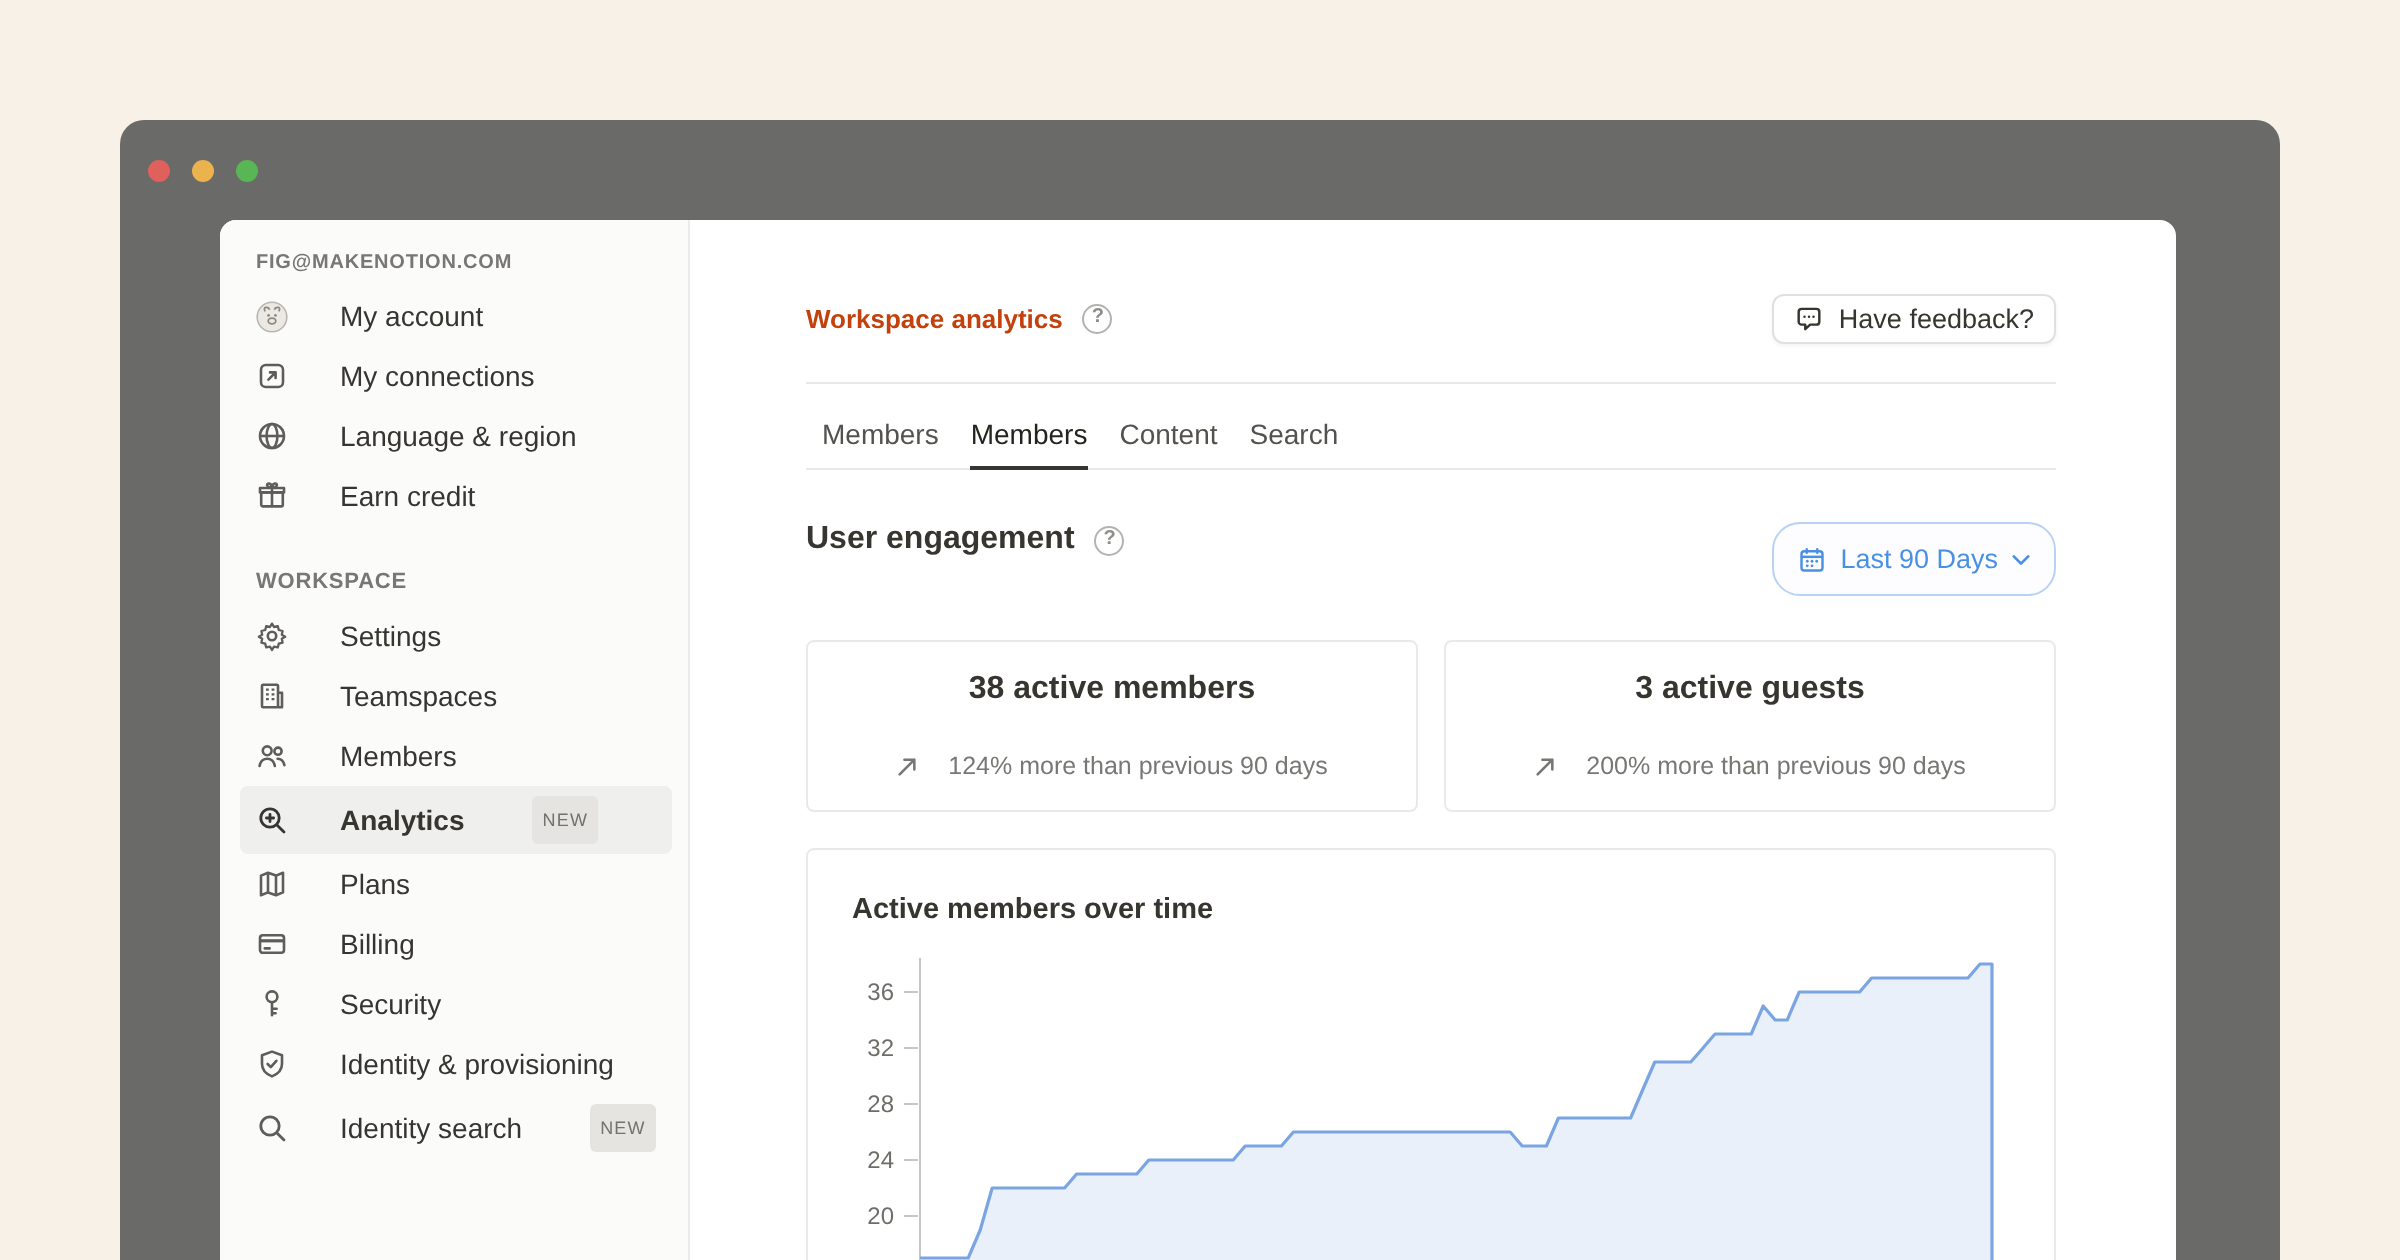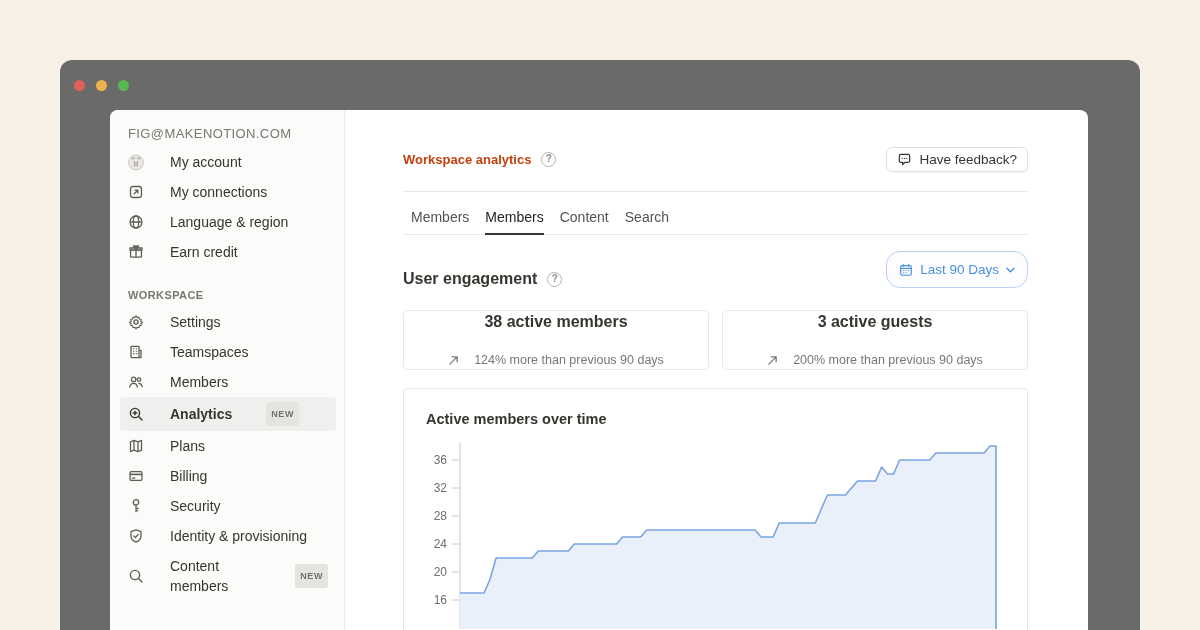--- a/index.html
+++ b/index.html
@@ -10,29 +10,29 @@
             background:#6a6a68; border-radius:12px; }
   .titlebar { height:50px; display:flex; align-items:center; padding-left:14px; gap:11px; }
   .tl-dot { width:11px; height:11px; border-radius:50%; }
 
   .panel { position:absolute; left:50px; top:50px; right:52px; bottom:-20px;
            background:#ffffff; border-radius:8px 8px 0 0; display:flex; overflow:hidden; }
 
   
   .sidebar { width:235px; flex:0 0 235px; background:#fbfbfa; border-right:1px solid #ebebea;
              padding:14px 8px 0 10px; }
-  .side-header { font-size:13px; font-weight:400; letter-spacing:0.4px; color:#787774;
+  .side-header { font-size:10px; font-weight:700; letter-spacing:0.4px; color:#787774;
                  padding:2px 8px 6px 8px; }
   .side-section { font-size:11px; font-weight:600; letter-spacing:0.4px; color:#787774;
                   padding:2px 8px 6px 8px; margin-top:20px; }
   .side-item { display:flex; align-items:center; gap:26px; padding:5px 8px; border-radius:4px;
                font-size:14px; line-height:20px; color:#37352f; cursor:pointer; }
   .side-item .ic { width:16px; height:16px; flex:0 0 16px; display:flex; align-items:center; justify-content:center; }
   .side-item.selected { background:#efefed; font-weight:600; }
-  .badge { font-size:9px; font-weight:700; letter-spacing:0.6px; color:#73726e;
+  .badge { font-size:9px; font-weight:400; letter-spacing:0.6px; color:#73726e;
            background:#e5e4e1; border-radius:3px; padding:2px 5px; margin-left:8px; }
 
   
   .main { flex:1; padding:36px 0 0 58px; }
   .content { width:625px; }
   .title-row { display:flex; align-items:center; justify-content:space-between; height:26px; }
   .page-title-wrap { display:flex; align-items:center; gap:10px; }
   .page-title { font-size:13px; font-weight:700; color:#c2410c; }
   .help { width:15px; height:15px; border:1px solid #b3b2ae; border-radius:50%;
           font-size:10px; font-weight:600; color:#8f8e8a; display:flex; align-items:center;
@@ -42,29 +42,29 @@
                   color:#37352f; box-shadow:0 1px 2px rgba(15,15,15,0.05); cursor:pointer; }
 
   .divider { height:1px; background:#e9e9e7; margin-top:19px; }
 
   .tabs { display:flex; gap:16px; margin-top:14px; border-bottom:1px solid #e9e9e7; padding-left:8px; }
   .tab { font-size:14px; color:#54524e; padding:3px 0 9px 0; cursor:pointer; position:relative; }
   .tab.selected { color:#25241f; font-weight:500; }
   .tab.selected::after { content:""; position:absolute; left:0; right:0; bottom:-1px;
                          height:2px; background:#37352f; }
 
-  .engagement-row { display:flex; align-items:flex-end; justify-content:space-between; margin-top:16px; }
+  .engagement-row { display:flex; align-items:flex-start; justify-content:space-between; margin-top:26px; }
   .section-title-wrap { display:flex; align-items:center; gap:10px; }
   .section-title { font-size:16px; font-weight:700; color:#37352f; }
   .range-pill { display:flex; align-items:center; gap:7px; height:37px; padding:0 12px;
                 border:1px solid #b9d2f3; border-radius:14px; background:#fdfdff;
                 color:#4a90e2; font-size:13.5px; cursor:pointer; }
 
   .stats-row { display:flex; gap:13px; margin-top:22px; }
-  .stat-card { flex:1; height:60px; border:1px solid #e9e9e7; border-radius:4px;
+  .stat-card { flex:1; height:86px; border:1px solid #e9e9e7; border-radius:4px;
                display:flex; flex-direction:column; align-items:center; justify-content:center; background:#fff; }
   .stat-title { font-size:16px; font-weight:700; color:#37352f; }
   .stat-sub { display:flex; align-items:center; gap:15px; margin-top:22px;
               font-size:12.5px; color:#787774; }
 
   .chart-card { margin-top:18px; height:400px; border:1px solid #e9e9e7; border-radius:4px;
                 background:#fff; position:relative; padding:22px; }
   .chart-title { font-size:14.5px; font-weight:700; color:#37352f; }
   .chart-svg { position:absolute; left:12px; top:50px; }
 </style>
@@ -218,21 +218,21 @@
         <span>Identity &amp; provisioning</span>
       </div>
 
       <div class="side-item">
         <span class="ic">
           <svg width="16" height="16" viewBox="0 0 16 16" fill="none" stroke="#5f5d58" stroke-width="1.4" stroke-linecap="round">
               <circle cx="7" cy="7" r="4.6"></circle>
               <path d="M10.6 10.6 L14 14"></path>
             </svg>
         </span>
-        <span>Content members</span>
+        <span>Identity search</span>
         <span class="badge">NEW</span>
       </div>
     </div>
 
     <div class="main">
       <div class="content">
 
         <div class="title-row">
           <div class="page-title-wrap">
             <span class="page-title">Workspace analytics</span>

